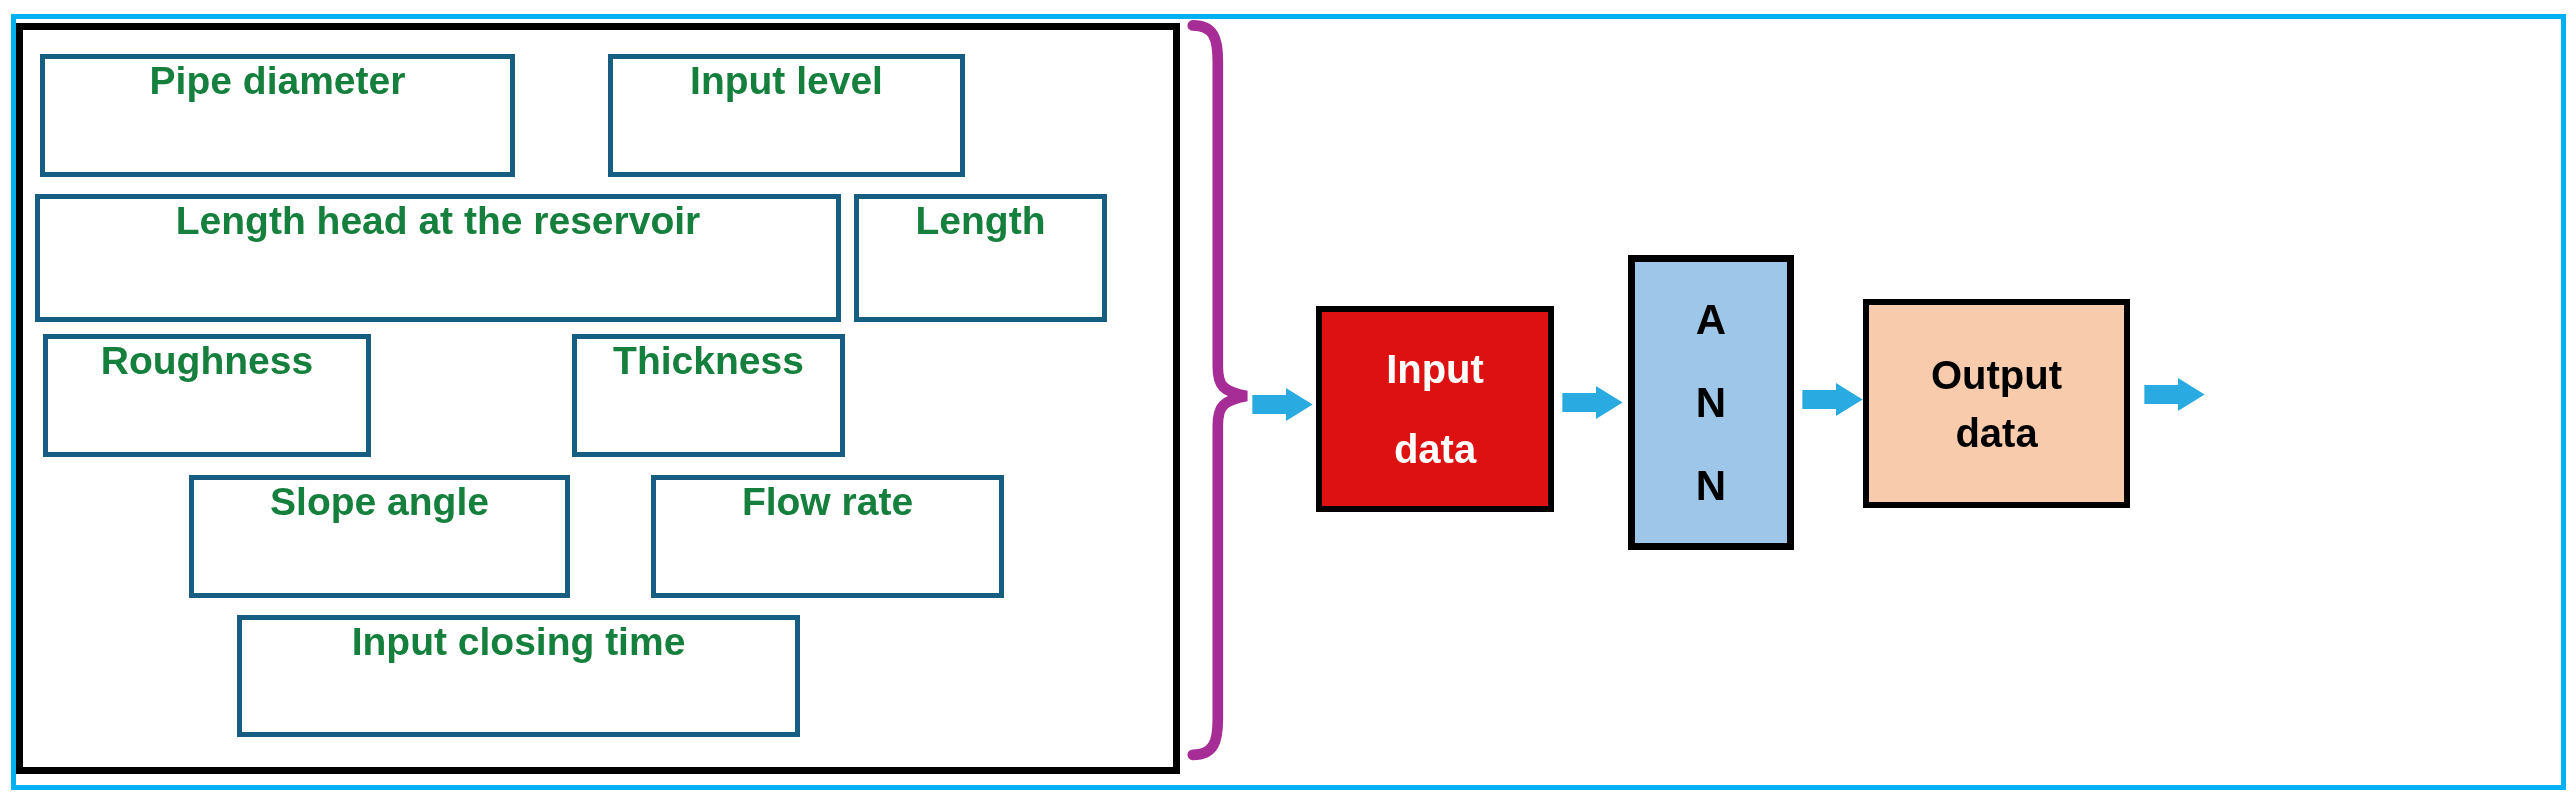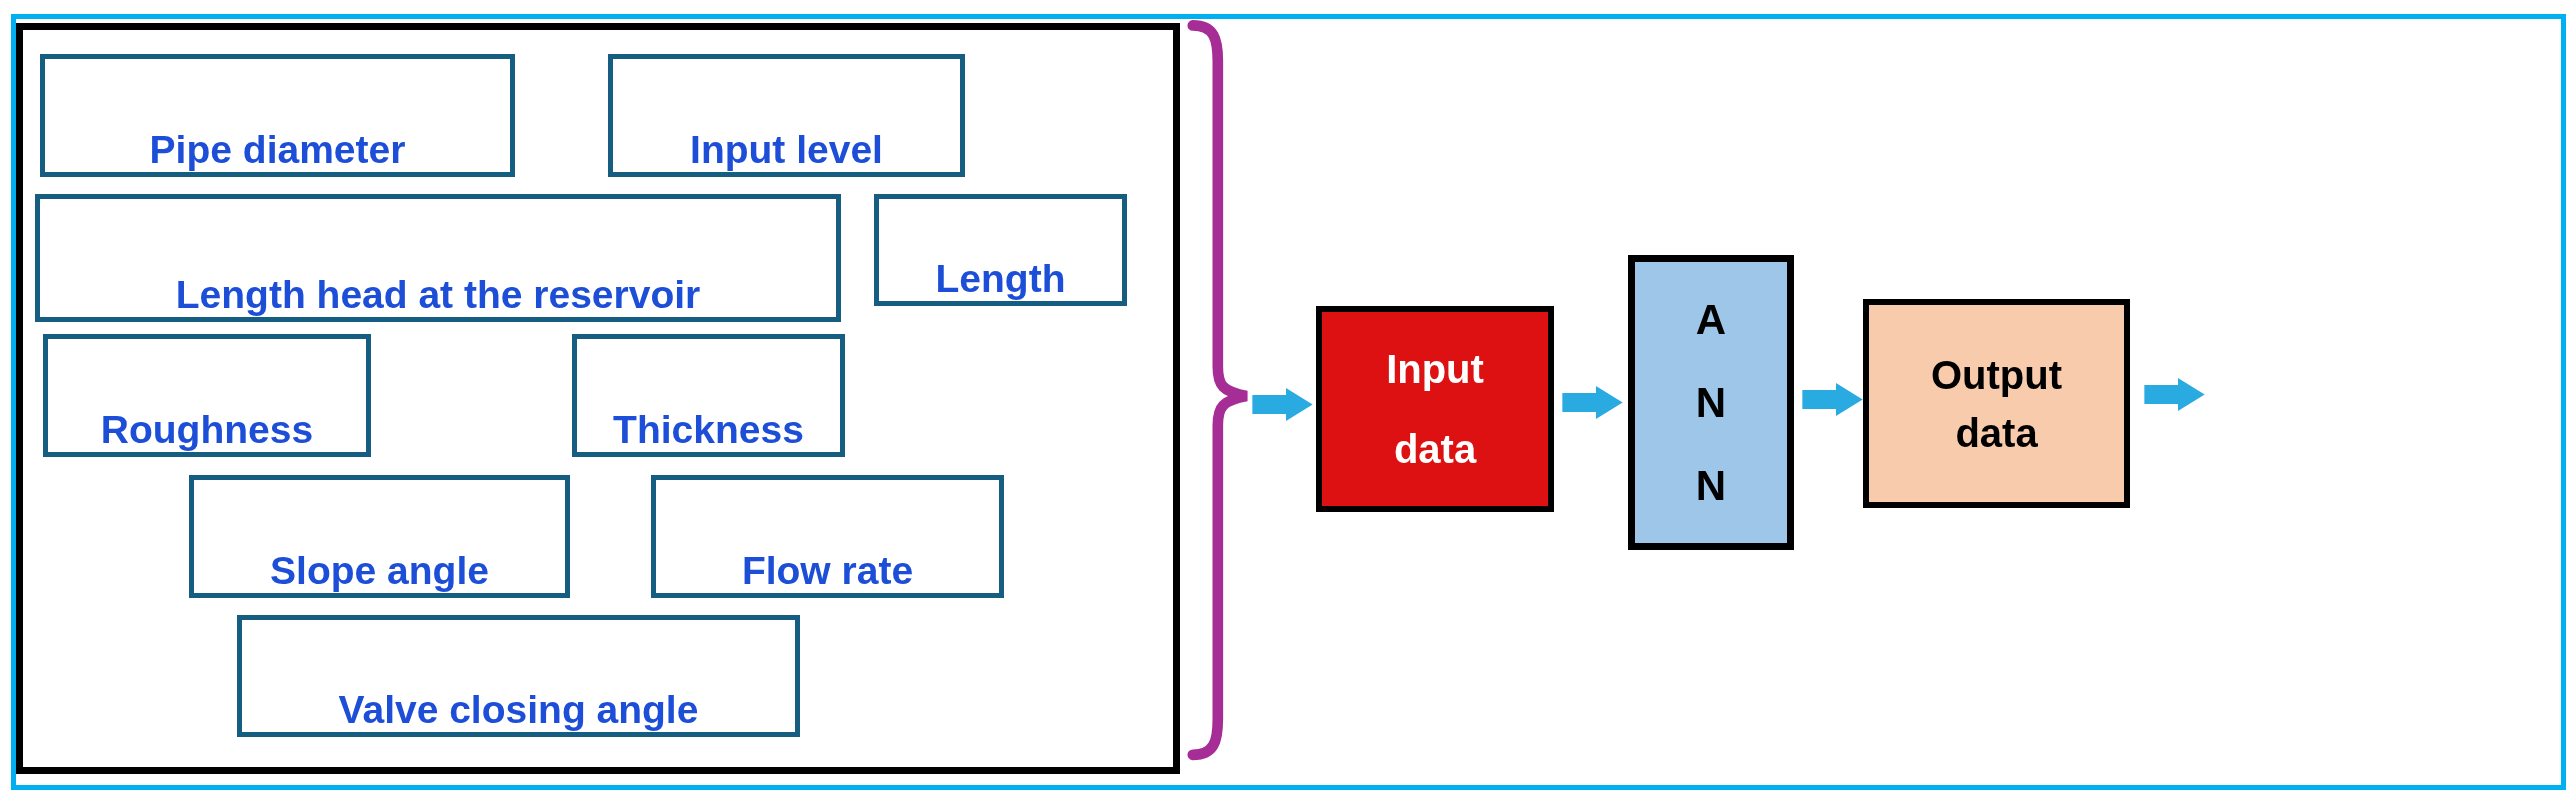--- a/index.html
+++ b/index.html
@@ -27,31 +27,31 @@
   .params-panel {
     left: 16px; top: 23px; width: 1164px; height: 751px;
     border: 7px solid #000000;
     background: #ffffff;
   }
   
   .param-box {
     border: 5.8px solid var(--param-border, #155E82);
     background: #ffffff;
     display: flex;
-    align-items: flex-end;
+    align-items: flex-start;
     justify-content: center;
-    color: #1d4ed8;
+    color: #15803d;
     font-weight: bold;
     font-size: 39px;
     white-space: nowrap;
   }
   .pb-0 { left: 40px;   top: 54px;  width: 475px;  height: 123px; }
   .pb-1 { left: 608px;  top: 54px;  width: 357px;  height: 123px; }
   .pb-2 { left: 35px;   top: 194px; width: 806px; height: 128px; }
-  .pb-3 { left: 854px; top: 194px; width: 253px;  height: 112px; margin-left: 20px; }
+  .pb-3 { left: 854px; top: 194px; width: 253px;  height: 128px; }
   .pb-4 { left: 43px;   top: 334px; width: 328px;  height: 123px; }
   .pb-5 { left: 572px;  top: 334px; width: 273px;  height: 123px; }
   .pb-6 { left: 169px;  top: 475px; width: 381px;  height: 123px; margin-left: 20px; }
   .pb-7 { left: 651px; top: 475px; width: 353px;  height: 123px; }
   .pb-8 { left: 237px;  top: 615px; width: 563px;  height: 122px; }
 
   
   .flow-box {
     display: flex;
     flex-direction: column;
@@ -125,21 +125,21 @@
   <div class="abs param-box pb-5">
     <span>Thickness</span>
   </div>
   <div class="abs param-box pb-6">
     <span>Slope angle</span>
   </div>
   <div class="abs param-box pb-7">
     <span>Flow rate</span>
   </div>
   <div class="abs param-box pb-8">
-    <span>Valve closing angle</span>
+    <span>Input closing time</span>
   </div>
 
   <svg class="abs brace-svg" style="left:1180px; top:16px;" width="80" height="767" viewBox="1845 25 125 1225">
     <path d="M 1864 40
              C 1898 40 1904 62 1904 97
              L 1904 585
              C 1904 615 1912 625 1950 632
              C 1912 639 1904 649 1904 679
              L 1904 1148
              C 1904 1183 1898 1205 1864 1205"></path>

